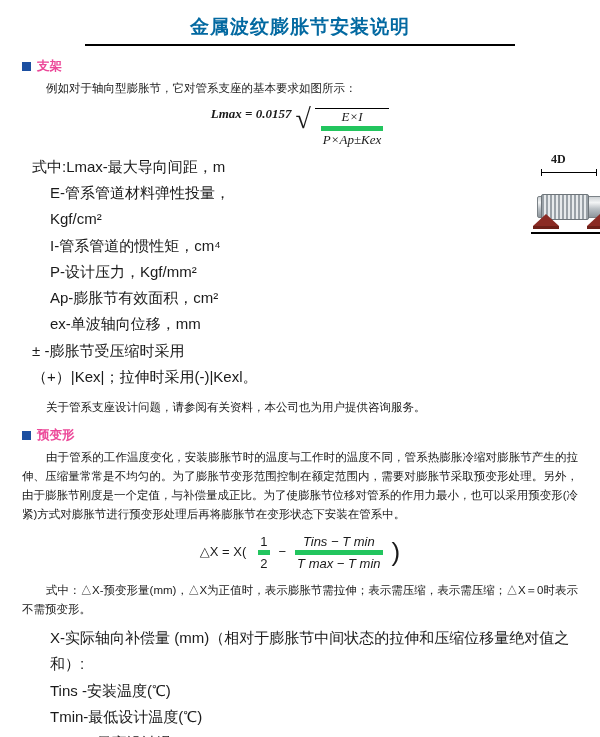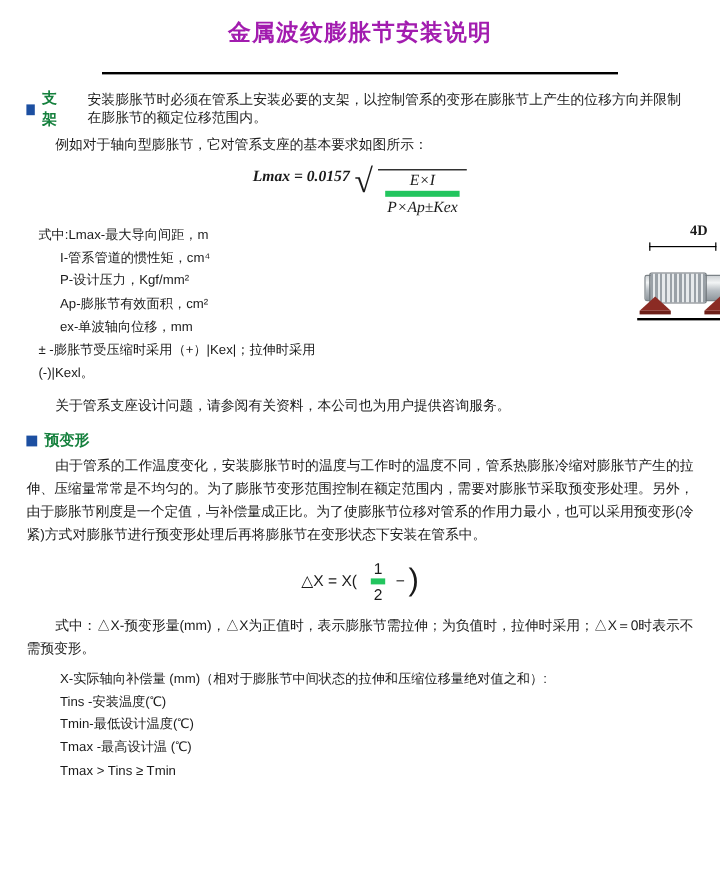--- a/index.html
+++ b/index.html
@@ -5,39 +5,39 @@
   html,body{margin:0;padding:0;}
   body{
     width:600px;height:737px;background:#ffffff;
     font-family:"Liberation Sans", sans-serif;
     color:#1a1a1a;
     overflow:hidden;
   }
   .page{position:relative;width:600px;height:737px;padding:0;box-sizing:border-box;}
   .title{
     text-align:center;font-size:19px;font-weight:bold;letter-spacing:1px;
-    margin:14px 0 20px 0;color:#a21caf;
+    margin:14px 0 4px 0;color:#0369a1;
   }
   .title-rule{
     width:430px;height:2px;background:#000;margin:0 auto 12px auto;
   }
   .body{padding:0 22px;box-sizing:border-box;}
   p{margin:0 0 6px 0;font-size:11.5px;line-height:1.65;text-align:justify;}
   .indent{text-indent:24px;}
   .sec-head{
     font-size:12.5px;font-weight:bold;color:#1c4fa1;margin:10px 0 4px 0;
     display:flex;align-items:center;gap:6px;
   }
   .sq{display:inline-block;width:9px;height:9px;background:#1c4fa1;}
-  .sec-head .txt{color:#15803d;}
+  .sec-head .txt{color:#ec4899;}
   .sub-head{
     font-size:13px;font-weight:bold;color:#35a7d6;margin:12px 0 6px 0;
   }
   .defs{margin:4px 0 4px 0;}
-  .defs div{font-size:11px;line-height:1.75;padding-left:28px;}
+  .defs div{font-size:15px;line-height:1.75;padding-left:28px;}
   .defs div.first{padding-left:10px;}
   .formula-box{
     display:flex;justify-content:center;align-items:center;margin:8px 0 6px 0;
   }
   .formula{
     font-family:"Liberation Serif", serif;font-size:13px;
     display:flex;align-items:flex-start;gap:4px;
   }
   .formula .lhs{font-weight:bold;font-style:italic;}
   .sqrt{display:flex;align-items:stretch;}
@@ -49,21 +49,21 @@
   .frac .num{padding:0 2px 1px 2px;font-style:italic;}
   .frac .den{border-top:5px solid #22c55e;padding:1px 2px 0 2px;font-style:italic;}
   
   .diagram{
     position:relative;width:310px;height:112px;margin:6px 0 2px 255px;
   }
   .dim-row{
     position:relative;height:16px;
   }
   .dim-lbl{
-    position:absolute;font-family:"Liberation Serif",serif;font-weight:bold;font-size:12px;margin-left:24px;
+    position:absolute;font-family:"Liberation Serif",serif;font-weight:bold;font-size:12px;
   }
   .dim-line{
     position:absolute;height:1px;background:#000;top:20px;
   }
   .dim-line:before,.dim-line:after{
     content:"";position:absolute;top:-3px;width:1px;height:7px;background:#000;
   }
   .dim-line:before{left:0;}
   .dim-line:after{right:0;}
   .pipe{
@@ -102,41 +102,41 @@
 
   <div class="title">金属波纹膨胀节安装说明</div>
   <div class="title-rule"></div>
 
   <div class="body">
 
     <div class="sec-head">
       <span class="sq"></span>
       <span class="txt">支架</span>
       <span style="display:inline-block;width:8px;"></span>
-      <span style="color:#1a1a1a;font-weight:normal;font-size:11.5px;">安装膨胀节时必须在管系上安装必要的支架，以控制管系的变形在膨胀节上产生的位移方向并限制在膨胀节的额定位移范围内。</span>
     </div>
 
     <p class="indent">例如对于轴向型膨胀节，它对管系支座的基本要求如图所示：</p>
 
     <div class="formula-box">
       <div class="formula">
         <span class="lhs">Lmax = 0.0157</span>
         <span class="sqrt">
             <span class="radical">√</span>
           </span>
         <span class="frac">
           <span class="num">E×I</span>
           <span class="den">P×Ap±Kex</span>
         </span>
       </div>
     </div>
 
     <div style="position:relative;">
       <div class="defs" style="width:245px;">
         <div class="first">式中:Lmax-最大导向间距，m</div>
+        <div>E-管系管道材料弹性投量，Kgf/cm²</div>
         <div>I-管系管道的惯性矩，cm⁴</div>
         <div>P-设计压力，Kgf/mm²</div>
         <div>Ap-膨胀节有效面积，cm²</div>
         <div>ex-单波轴向位移，mm</div>
         <div class="first" style="padding-left:10px;">± -膨胀节受压缩时采用（+）|Kex|；拉伸时采用(-)|Kexl。</div>
       </div>
 
       <div class="diagram" style="position:absolute;left:250px;top:-8px;">
         <div class="dim-row">
           <span class="dim-lbl" style="left:24px;">4D</span>
@@ -171,25 +171,29 @@
 
     <div class="eq-center">
       <div class="eqbox">
         <span>△X = X(</span>
         <span class="paren"></span>
         <span class="frac" style="border-top:none;">
           <span class="num" style="font-style:normal;">1</span>
           <span class="den" style="font-style:normal;">2</span>
         </span>
         <span>−</span>
+        <span class="frac" style="border-top:none;">
+          <span class="num">Tins − T min</span>
+          <span class="den">T max − T min</span>
+        </span>
         <span class="paren">)</span>
       </div>
     </div>
 
-    <p class="indent" style="text-indent:24px;">式中：△X-预变形量(mm)，△X为正值时，表示膨胀节需拉伸；为负值时，拉伸时采用；△X＝0时表示不需预变形。</p>
+    <p class="indent" style="text-indent:24px;">式中：△X-预变形量(mm)，△X为正值时，表示膨胀节需拉伸；表示需压缩，表示需压缩；△X＝0时表示不需预变形。</p>
 
     <div class="defs">
       <div>X-实际轴向补偿量 (mm)（相对于膨胀节中间状态的拉伸和压缩位移量绝对值之和）:</div>
       <div>Tins -安装温度(℃)</div>
       <div>Tmin-最低设计温度(℃)</div>
       <div>Tmax -最高设计温 (℃)</div>
       <div>Tmax &gt; Tins ≥ Tmin</div>
     </div>
 
 

